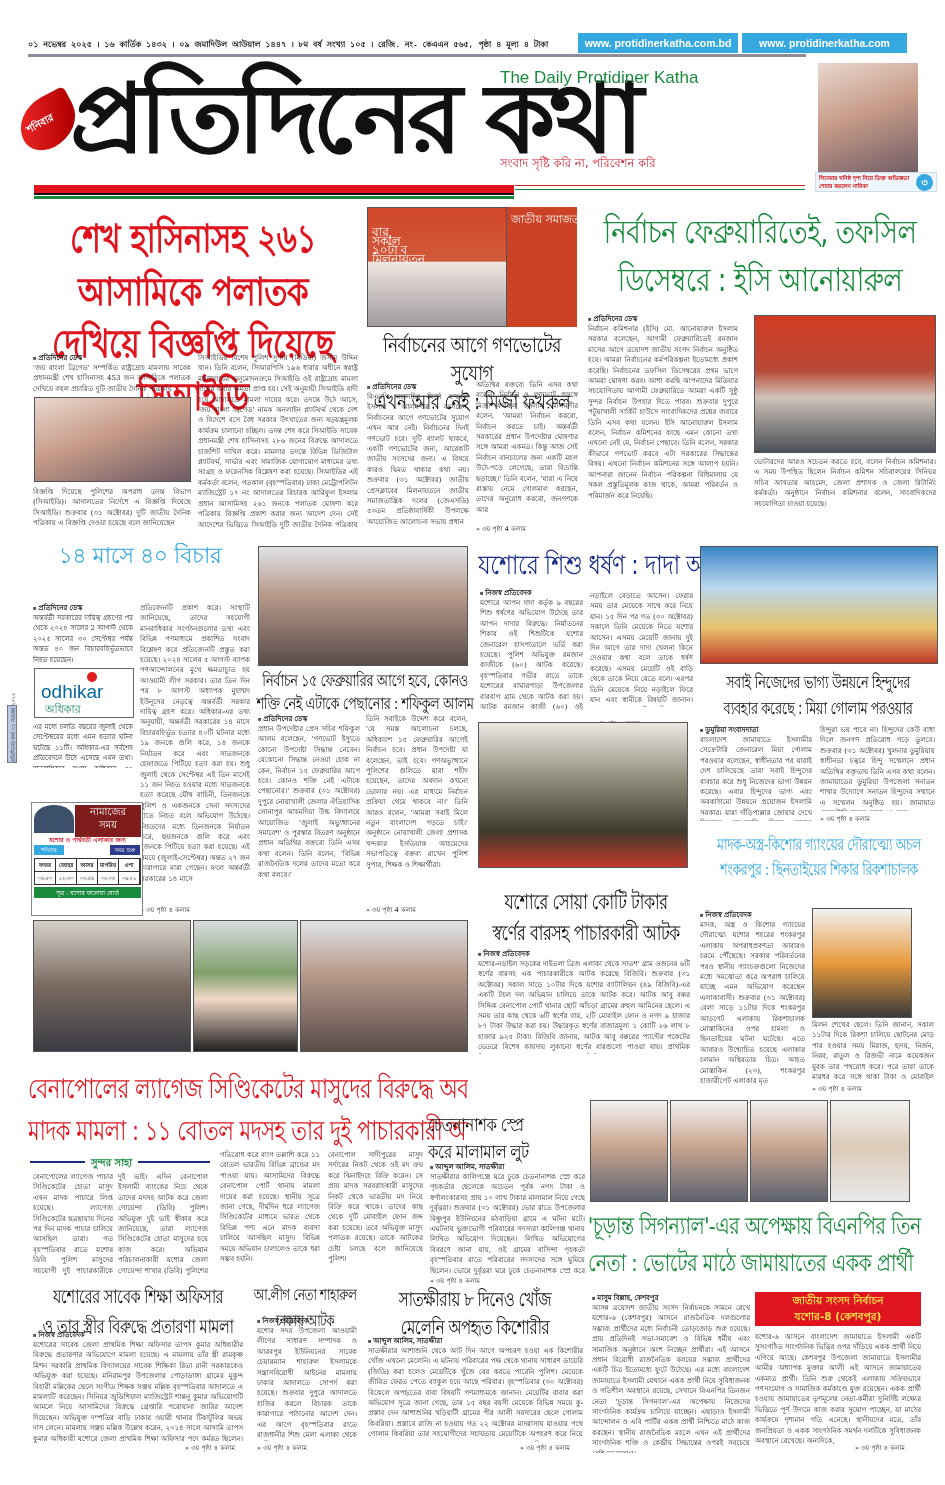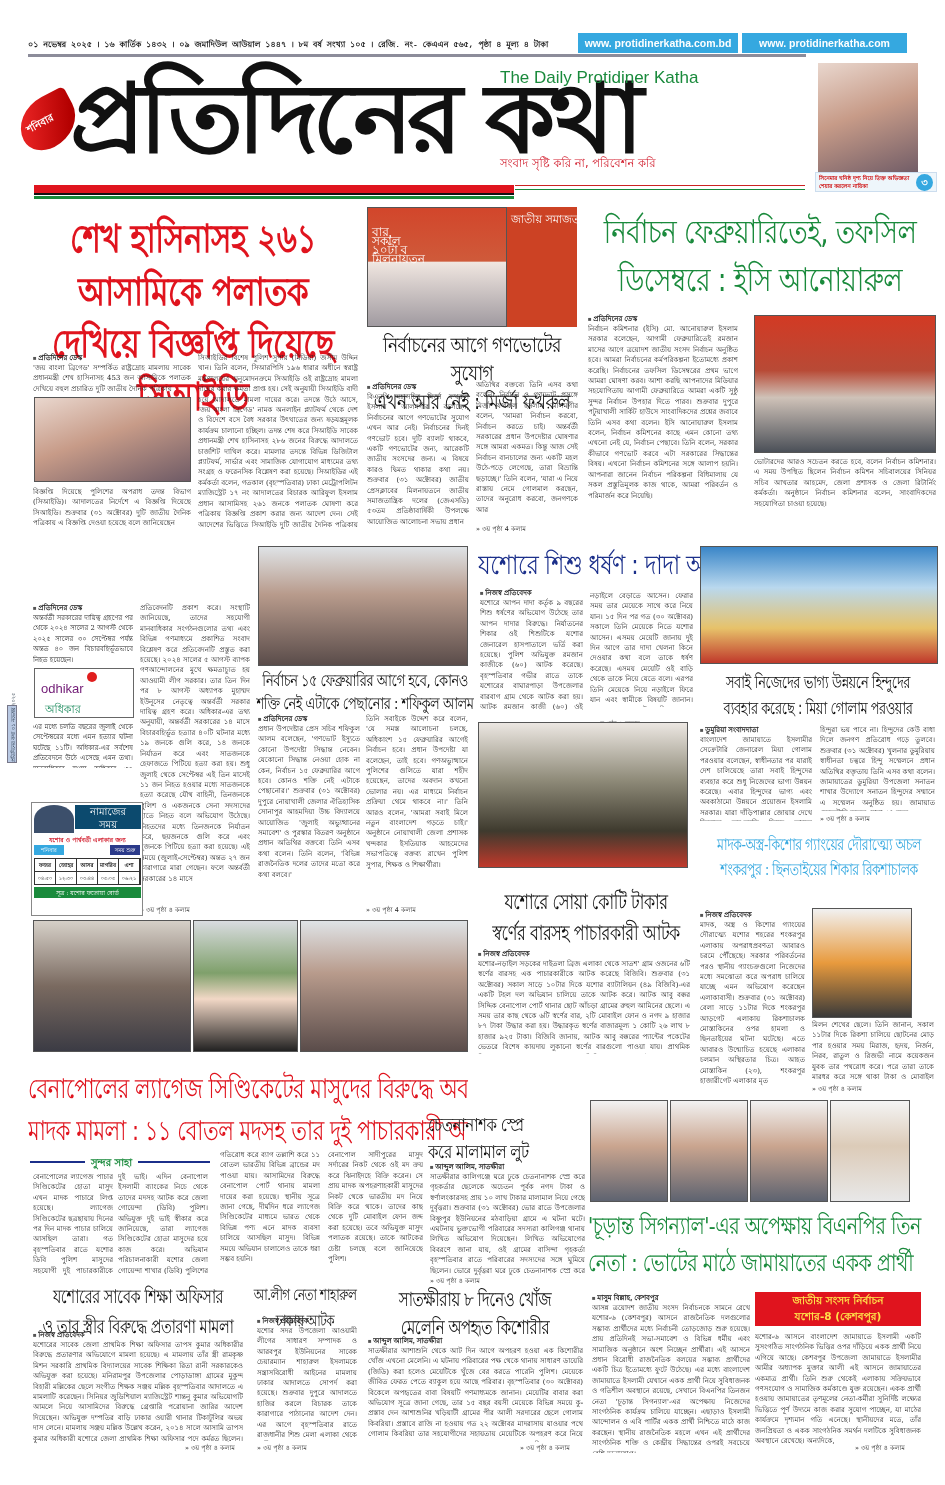--- a/index.html
+++ b/index.html
@@ -100,39 +100,40 @@
 <div class="abs hl" style="left:585px;top:208px;width:350px;color:#1a8a3c;font-size:26px;line-height:38px;font-weight:normal;transform:scaleY(1.25);transform-origin:top">
   <div>নির্বাচন ফেব্রুয়ারিতেই, তফসিল</div>
   <div>ডিসেম্বরে : ইসি আনোয়ারুল</div>
 </div>
 <div class="abs byline" style="left:588px;top:314px;width:150px">প্রতিদিনের ডেস্ক</div>
 <div class="abs txt" style="left:588px;top:324px;width:150px;height:205px">নির্বাচন কমিশনার (ইসি) মো. আনোয়ারুল ইসলাম সরকার বলেছেন, আগামী ফেব্রুয়ারিতেই রমজান মাসের আগে ত্রয়োদশ জাতীয় সংসদ নির্বাচন অনুষ্ঠিত হবে। আমরা নির্বাচনের কর্মপরিকল্পনা ইতোমধ্যে প্রকাশ করেছি। নির্বাচনের তফসিল ডিসেম্বরের প্রথম ভাগে আমরা ঘোষণা করব। আশা করছি আপনাদের মিডিয়ার সহযোগিতায় আগামী ফেব্রুয়ারিতে আমরা একটি সুষ্ঠু সুন্দর নির্বাচন উপহার দিতে পারব। শুক্রবার দুপুরে পটুয়াখালী সার্কিট হাউসে সাংবাদিকদের প্রশ্নের জবাবে তিনি এসব কথা বলেন। ইসি আনোয়ারুল ইসলাম বলেন, নির্বাচন কমিশনের কাছে এমন কোনো তথ্য এখনো নেই যে, নির্বাচন পেছাবে। তিনি বলেন, সরকার কীভাবে গণভোট করবে এটা সরকারের সিদ্ধান্তের বিষয়। এখনো নির্বাচন কমিশনের সঙ্গে আলাপ হয়নি। আপনারা জানেন নির্বাচন পরিকল্পনা বিধিমালায় যে সকল প্রস্তুতিমূলক কাজ থাকে, আমরা পরিবর্তন ও পরিমার্জন করে নিয়েছি।</div>
 <div class="abs photo ph-red2" style="left:754px;top:315px;width:182px;height:138px"></div>
 <div class="abs txt" style="left:754px;top:457px;width:182px;height:72px">ভোটারদের আরও সচেতন করতে হবে, বলেন নির্বাচন কমিশনার। এ সময় উপস্থিত ছিলেন নির্বাচন কমিশন সচিবালয়ের সিনিয়র সচিব আখতার আহমেদ, জেলা প্রশাসক ও জেলা রিটার্নিং কর্মকর্তা। অনুষ্ঠানে নির্বাচন কমিশনার বলেন, সাংবাদিকদের সহযোগিতা চাওয়া হয়েছে।</div>
 
 <div class="abs hl" style="left:30px;top:543px;width:220px;color:#35a8e0;font-size:22px;line-height:26px;font-weight:normal">
+  <div>১৪ মাসে ৪০ বিচার</div>
 </div>
 <div class="abs byline" style="left:33px;top:603px;width:100px">প্রতিদিনের ডেস্ক</div>
 <div class="abs txt" style="left:33px;top:613px;width:100px;height:52px;font-size:6.8px">অন্তর্বর্তী সরকারের দায়িত্ব গ্রহণের পর থেকে ২০২৪ সালের 2 আগস্ট থেকে ২০২৫ সালের ৩০ সেপ্টেম্বর পর্যন্ত অন্তত ৪০ জন বিচারবহির্ভূতভাবে নিহত হয়েছেন।</div>
 <div class="abs odhikar" style="left:34px;top:668px;width:100px;height:50px">
   <div style="position:absolute;left:52px;top:3px;width:10px;height:10px;border-radius:50%;background:#e01e1e"></div>
-  <div style="position:absolute;left:6px;top:12px;font-family:'Liberation Sans',sans-serif;font-size:13px;color:#701a75">odhikar</div>
+  <div style="position:absolute;left:6px;top:12px;font-family:'Liberation Sans',sans-serif;font-size:19px;color:#0369a1">odhikar</div>
   <div style="position:absolute;left:10px;top:32px;font-size:11px;color:#1a8a5c;font-family:'DejaVu Sans',sans-serif">অধিকার</div>
 </div>
 <div class="abs txt" style="left:33px;top:722px;width:100px;height:46px;font-size:6.8px">এর মধ্যে চলতি বছরের জুলাই থেকে সেপ্টেম্বরের মধ্যে এমন হত্যার ঘটনা ঘটেছে ১১টি। অধিকার-এর সর্বশেষ প্রতিবেদনে উঠে এসেছে এমন তথ্য। মানবাধিকার সংস্থা অধিকার ৩০ অক্টোবর</div>
 <div class="abs txt" style="left:140px;top:603px;width:110px;height:300px">প্রতিবেদনটি প্রকাশ করে। সংস্থাটি জানিয়েছে, তাদের সহযোগী মানবাধিকার সংগঠনগুলোর তথ্য এবং বিভিন্ন গণমাধ্যমে প্রকাশিত সংবাদ বিশ্লেষণ করে প্রতিবেদনটি প্রস্তুত করা হয়েছে। ২০২৪ সালের ৫ আগস্ট ব্যাপক গণআন্দোলনের মুখে ক্ষমতাচ্যুত হয় আওয়ামী লীগ সরকার। তার তিন দিন পর ৮ আগস্ট অধ্যাপক মুহাম্মদ ইউনূসের নেতৃত্বে অন্তর্বর্তী সরকার দায়িত্ব গ্রহণ করে। অধিকার-এর তথ্য অনুযায়ী, অন্তর্বর্তী সরকারের ১৪ মাসে বিচারবহির্ভূত হত্যার ৪০টি ঘটনার মধ্যে ১৯ জনকে গুলি করে, ১৪ জনকে নির্যাতন করে এবং সাতজনকে হেফাজতে পিটিয়ে হত্যা করা হয়। শুধু জুলাই থেকে সেপ্টেম্বর এই তিন মাসেই ১১ জন নিহত হওয়ার মধ্যে সাতজনকে হত্যা করেছে যৌথ বাহিনী, তিনজনকে পুলিশ ও একজনকে সেনা সদস্যদের হাতে নিহত বলে অভিযোগ উঠেছে। নিহতদের মধ্যে তিনজনকে নির্যাতন করে, ছয়জনকে গুলি করে এবং দুজনকে পিটিয়ে হত্যা করা হয়েছে। এই সময়ে (জুলাই-সেপ্টেম্বর) অন্তত ২৭ জন কারাগারে মারা গেছেন। ফলে অন্তর্বর্তী সরকারের ১৪ মাসে</div>
 <div class="abs cont" style="left:140px;top:905px">৩য় পৃষ্ঠা ৪ কলাম</div>
 
 <div class="abs sidebar-strip" style="left:7px;top:705px;width:10px;height:58px">
   <div style="position:absolute;left:-22px;top:24px;width:56px;font-size:5px;transform:rotate(-90deg);white-space:nowrap;color:#123">প্রতিদিনের কথা ০১ নভেম্বর ২০২৫</div>
 </div>
 
 <div class="abs box-prayer">
   <div style="position:absolute;left:2px;top:2px;width:40px;height:28px;background:#3c4f6b;border-radius:50% 50% 0 0"></div>
-  <div style="position:absolute;left:43px;top:2px;width:66px;height:24px;background:#0c4a6e;color:#fff;text-align:center;font-size:10px;line-height:13px;font-family:'DejaVu Sans',sans-serif">
+  <div style="position:absolute;left:43px;top:2px;width:66px;height:32px;background:#7f1d1d;color:#fff;text-align:center;font-size:10px;line-height:13px;font-family:'DejaVu Sans',sans-serif">
     <div>নামাজের</div>
     <div>সময়</div>
   </div>
   <div style="position:absolute;left:2px;top:32px;width:107px;font-size:6px;color:#d11a2a;text-align:center;font-weight:bold;font-family:'DejaVu Sans',sans-serif">যশোর ও পার্শ্ববর্তী এলাকার জন্য</div>
   <div style="position:absolute;left:2px;top:42px;width:30px;height:10px;background:#35a8e0;color:#fff;font-size:5.5px;line-height:10px;text-align:center">শনিবার</div>
   <div style="position:absolute;right:2px;top:42px;width:30px;height:10px;background:#2b3a8a;color:#fff;font-size:5.5px;line-height:10px;text-align:center">সময় শুরু</div>
   <div id="prayer-grid" style="position:absolute;left:2px;top:55px;width:107px;display:grid;grid-template-columns:repeat(5,1fr);border:1px solid #333">
       <div style="font-size: 5.5px; text-align: center; border-right: 1px solid rgb(51, 51, 51); border-bottom: 1px solid rgb(51, 51, 51); line-height: 12px; font-weight: bold;">ফজর</div>
       <div style="font-size: 5.5px; text-align: center; border-right: 1px solid rgb(51, 51, 51); border-bottom: 1px solid rgb(51, 51, 51); line-height: 12px; font-weight: bold;">জোহর</div>
       <div style="font-size: 5.5px; text-align: center; border-right: 1px solid rgb(51, 51, 51); border-bottom: 1px solid rgb(51, 51, 51); line-height: 12px; font-weight: bold;">আসর</div>
@@ -199,21 +200,21 @@
   <div>বেনাপোলের ল্যাগেজ সিণ্ডিকেটের মাসুদের বিরুদ্ধে অবশেষে</div>
   <div>মাদক মামলা : ১১ বোতল মদসহ তার দুই পাচারকারী আটক</div>
 </div>
 <div class="abs" style="left:30px;top:1155px;width:180px;height:14px">
   <div style="position:absolute;left:0;top:6px;width:180px;height:2px;background:#1b2f8a"></div>
   <div style="position:absolute;left:55px;top:0;padding:0 6px;background:#fff;color:#1a8a3c;font-size:10px;font-weight:bold;font-family:'DejaVu Sans',sans-serif">সুন্দর সাহা</div>
 </div>
 <div class="abs txt" style="left:33px;top:1172px;width:80px;height:104px">বেনাপোলের ল্যাগেজ পাচার সিণ্ডিকেটের হোতা মাসুদ এখন মাদক পাচারে লিপ্ত হয়েছে। ল্যাগেজ সিণ্ডিকেটের ছত্রছায়ায় দিনের পর দিন মাদক পাচার চালিয়ে আসছিল তারা। গত বৃহস্পতিবার রাতে যশোর ডিবি পুলিশ মাসুদের সহযোগী দুই পাচারকারীকে আটক করেছে। আটককৃতরা হলো, শার্শা উপজেলার সাদীপুর গ্রামের রাসেল (২৭) ও রাকিব (২০) আপন</div>
 <div class="abs txt" style="left:118px;top:1172px;width:90px;height:104px">দুই ভাই। এদিন বেনাপোল ইসলামী ব্যাংকের নিচে থেকে তাদের মদসহ আটক করে জেলা গোয়েন্দা (ডিবি) পুলিশ। অভিযুক্ত দুই ভাই স্বীকার করে জানিয়েছে, তারা ল্যাগেজ সিণ্ডিকেটের হোতা মাসুদের হয়ে কাজ করে। অভিযান পরিচালনাকারী যশোর জেলা গোয়েন্দা শাখার (ডিবি) পুলিশের উপ-পরিদর্শক কামাল হোসেন বলেন, গোপন সংবাদের ভিত্তিতে অভিযান চালানো হয়।</div>
 <div class="abs txt" style="left:220px;top:1150px;width:100px;height:126px">গতিরোধ করে ব্যাগ তল্লাশি করে ১১ বোতল ভারতীয় বিভিন্ন ব্রান্ডের মদ পাওয়া যায়। আসামিদের বিরুদ্ধে বেনাপোল পোর্ট থানায় মামলা দায়ের করা হয়েছে। স্থানীয় সূত্রে জানা গেছে, দীর্ঘদিন ধরে ল্যাগেজ সিণ্ডিকেটের মাধ্যমে ভারত থেকে বিভিন্ন পণ্য এনে মাদক ব্যবসা চালিয়ে আসছিল মাসুদ। বিভিন্ন সময়ে অভিযান চালালেও তাকে ধরা সম্ভব হয়নি।</div>
-<div class="abs txt" style="left:328px;top:1150px;width:95px;height:126px">বেনাপোল সাদীপুরের মাসুদ সর্দারের নিকট থেকে ওই মদ ক্রয় করে ঝিনাইদহে বিক্রি করেন। সে প্রায় মাদক অপহরণাহকারী মাসুদের নিকট থেকে ভারতীয় মদ নিয়ে বিক্রি করে থাকে। তাদের কাছ থেকে দুটি মোবাইল ফোন জব্দ করা হয়েছে। তবে অভিযুক্ত মাসুদ পলাতক রয়েছে। তাকে আটকের চেষ্টা চলছে বলে জানিয়েছে পুলিশ।</div>
+<div class="abs txt" style="left:328px;top:1150px;width:95px;height:126px">বেনাপোল সাদীপুরের মাসুদ সর্দারের নিকট থেকে ওই মদ ক্রয় করে ঝিনাইদহে বিক্রি করেন। সে প্রায় মাদক সরবরাহকারী মাসুদের নিকট থেকে ভারতীয় মদ নিয়ে বিক্রি করে থাকে। তাদের কাছ থেকে দুটি মোবাইল ফোন জব্দ করা হয়েছে। তবে অভিযুক্ত মাসুদ পলাতক রয়েছে। তাকে আটকের চেষ্টা চলছে বলে জানিয়েছে পুলিশ।</div>
 
 <div class="abs hl" style="left:428px;top:1112px;width:165px;font-size:15px;line-height:22px;color:#111;font-weight:normal;text-align:left;transform:scaleY(1.2);transform-origin:top">
   <div>চেতনানাশক স্প্রে</div>
   <div>করে মালামাল লুট</div>
 </div>
 <div class="abs byline" style="left:430px;top:1162px;width:140px">আব্দুল আলিম, সাতক্ষীরা</div>
 <div class="abs txt" style="left:430px;top:1172px;width:155px;height:104px">সাতক্ষীরার কালিগঞ্জে ঘরে ঢুকে চেতনানাশক স্প্রে করে গৃহকর্তার ছেলেকে অচেতন পূর্বক নগদ টাকা ও স্বর্ণালংকারসহ প্রায় ১০ লাখ টাকার মালামাল নিয়ে গেছে দুর্বৃত্তরা। শুক্রবার (৩১ অক্টোবর) ভোর রাতে উপজেলার বিষ্ণুপুর ইউনিয়নের মঠবাড়িয়া গ্রামে এ ঘটনা ঘটে। এঘটনায় ভুক্তভোগী পরিবারের সদস্যরা কালিগঞ্জ থানায় লিখিত অভিযোগ দিয়েছেন। লিখিত অভিযোগের বিবরণে জানা যায়, ওই গ্রামের বাসিন্দা গৃহকর্তা বৃহস্পতিবার রাতে পরিবারের সদস্যদের সঙ্গে ঘুমিয়ে ছিলেন। ভোরে দুর্বৃত্তরা ঘরে ঢুকে চেতনানাশক স্প্রে করে মালামাল লুট করে নিয়ে যায়। পরিবারের সদস্যরা সকালে জ্ঞান ফিরে পেয়ে বিষয়টি টের পান।</div>
 <div class="abs cont" style="left:430px;top:1276px">৩য় পৃষ্ঠা ৪ কলাম</div>
 
 <div class="abs photo ph-port" style="left:590px;top:1100px;width:78px;height:102px"></div>

